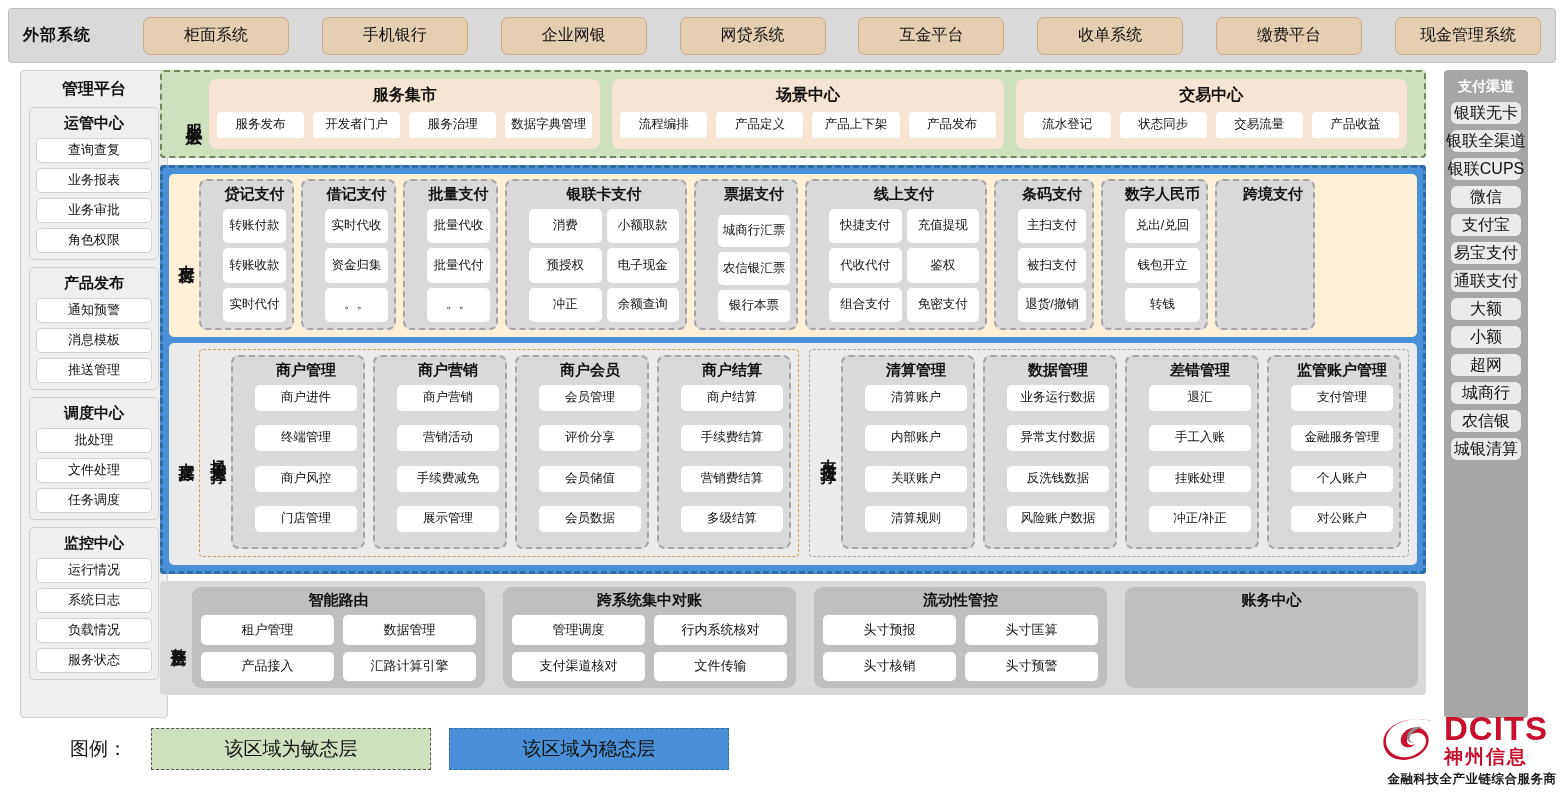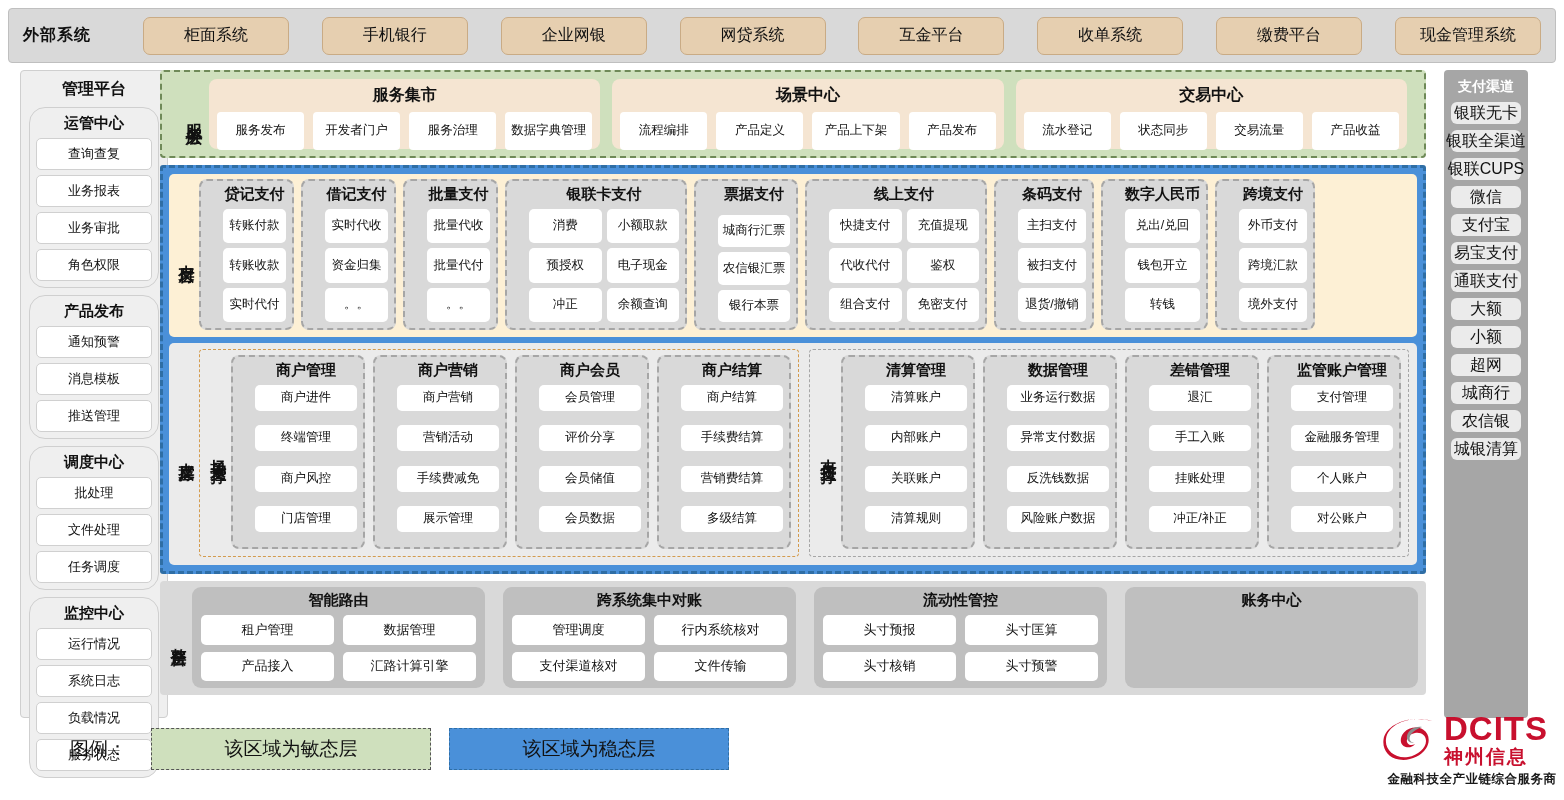--- a/index.html
+++ b/index.html
@@ -63,29 +63,29 @@
     padding: 6px 8px;
     display: flex; flex-direction: column; margin-left: 12px;
   }
   .leftbar-title {
     text-align: center; font-size: 16px; font-weight: bold;
     color: #111; padding: 2px 0 7px 0;
   }
   .lgroup {
     background: #efefef;
     border: 1px solid #cfcfcf;
-    border-radius: 16px;
+    border-radius: 5px;
     padding: 4px 6px 6px 6px;
     margin-bottom: 7px;
   }
   .lgroup-title {
     text-align: center; font-size: 15px; font-weight: bold;
     color: #111; padding: 2px 0 5px 0;
   }
-  .lgroup .chip { height: 32px; margin-bottom: 5px; font-size: 13px; }
+  .lgroup .chip { height: 25px; margin-bottom: 5px; font-size: 13px; }
   .lgroup .chip:last-child { margin-bottom: 0; }
 
   
   .rightbar {
     position: absolute; left: 1444px; top: 70px;
     width: 84px; height: 648px;
     background: #a6a6a6;
     border-radius: 4px;
     padding: 6px 7px;
     display: flex; flex-direction: column;
@@ -124,21 +124,21 @@
   }
   .svc-card {
     background: #f5e5d2;
     border-radius: 8px;
     flex: 1 1 0;
     padding: 4px 8px 6px 8px;
     display: flex; flex-direction: column;
   }
   .svc-title { text-align: center; font-size: 16px; font-weight: bold; color: #111; padding: 2px 0 6px; }
   .svc-items { display: flex; gap: 9px; justify-content: center; }
-  .svc-items .chip { height: 38px; flex: 1 1 0; border: none; font-size: 12.5px; border-radius: 4px; }
+  .svc-items .chip { height: 26px; flex: 1 1 0; border: none; font-size: 12.5px; border-radius: 4px; }
 
   
   .stable {
     background: #4a90d9;
     border: 3px dashed #2f6ea5;
     border-radius: 3px;
     padding: 6px;
     height: 409px;
     margin-bottom: 7px;
     display: flex; flex-direction: column; gap: 6px;
@@ -422,25 +422,20 @@
           <div class="grp pay-c8">
             <div class="grp-title">数字人民币</div>
             <div class="grp-grid c1">
               <div class="chip">兑出/兑回</div>
               <div class="chip">钱包开立</div>
               <div class="chip">转钱</div>
             </div>
           </div>
           <div class="grp pay-c9">
             <div class="grp-title">跨境支付</div>
-            <div class="grp-grid c1">
-              <div class="chip">外币支付</div>
-              <div class="chip">跨境汇款</div>
-              <div class="chip">境外支付</div>
-            </div>
           </div>
         </div>
     </div>
 
     <div class="suplayer">
       <div class="layer-label">支撑层</div>
       <div class="sup-halves">
         <div class="sup-box scene">
           <div class="sup-sublabel">场景支撑</div>
           <div class="sup-cols" id="scene-cols">

